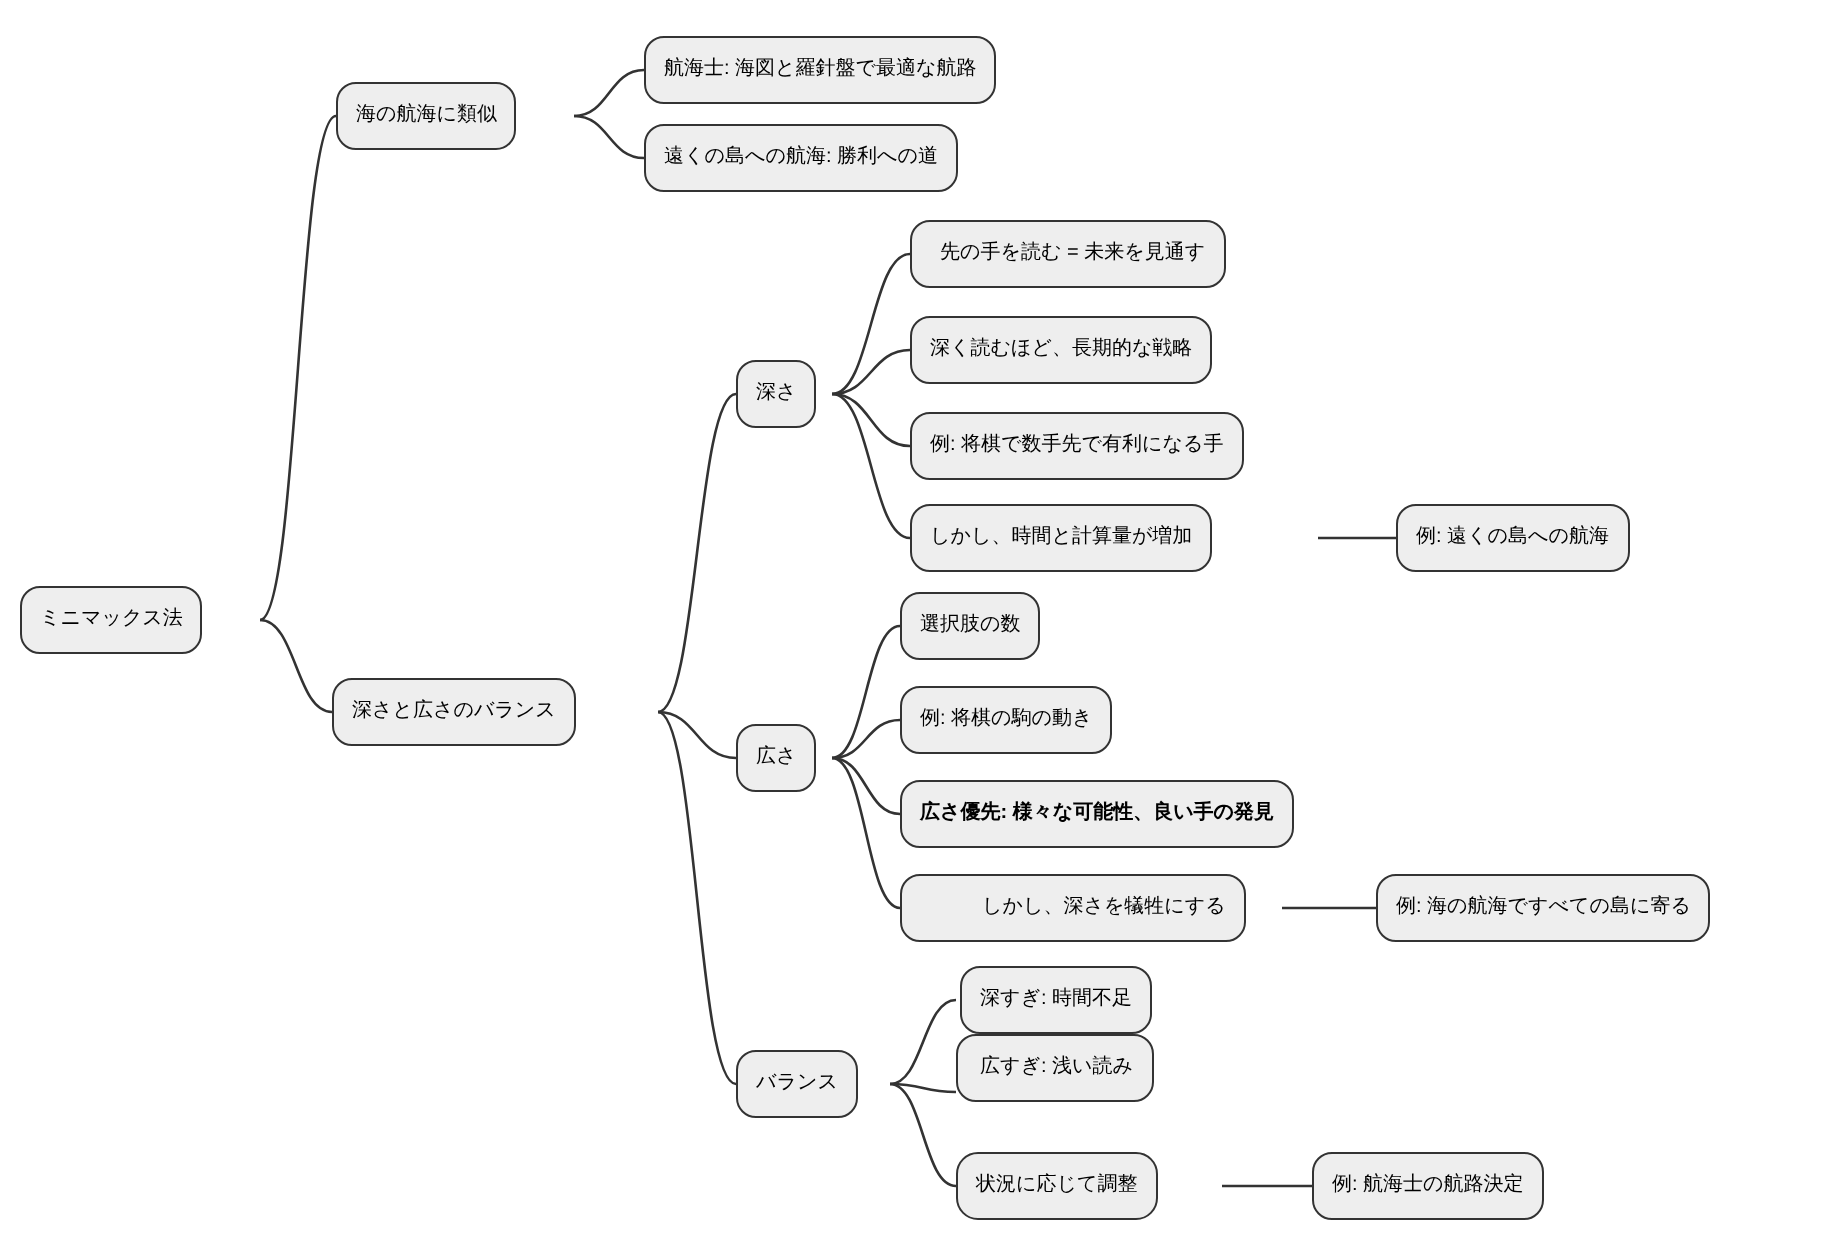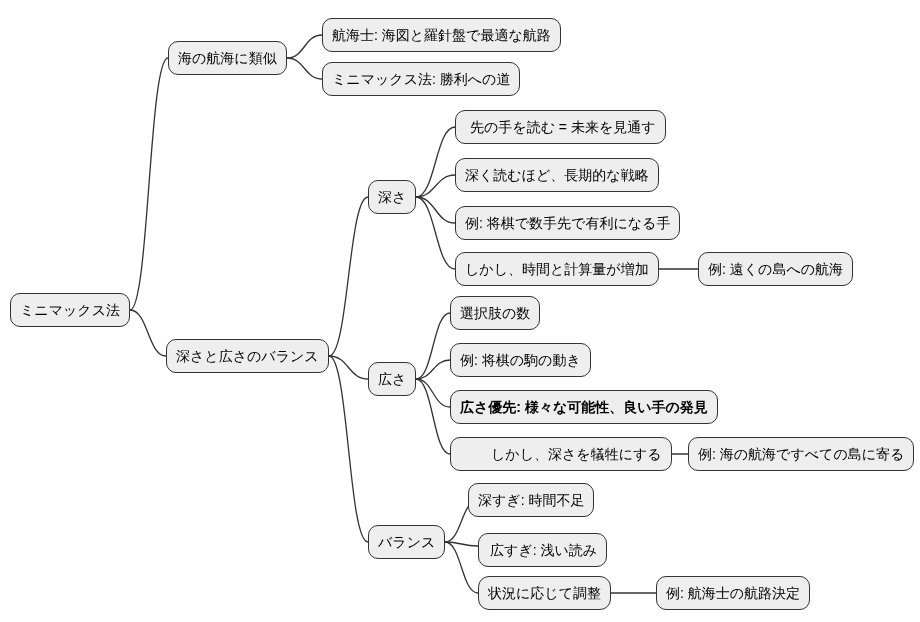--- a/index.html
+++ b/index.html
@@ -38,21 +38,21 @@
   }
   .node {
     position: absolute;
     z-index: 2;
     background: var(--node-fill);
     border: 1.4px solid var(--node-border);
     border-radius: 10px;
     padding: 6px 9px;
     white-space: nowrap;
     color: var(--text);
-    font-size: 14px;
+    font-size: 10px;
     line-height: 20px;
   }
   .node-label { display: inline-block; }
 </style>
 </head>
 <body>
 
 <div class="canvas">
   <svg class="edge-layer" viewBox="0 0 920 622" xmlns="http://www.w3.org/2000/svg">
       <path d="M 130 310 C 149 310, 149 58, 168 58"></path>
@@ -80,21 +80,21 @@
 <div class="node" style="left: 10px; top: 293px;">
     <span class="node-label">ミニマックス法</span>
   </div>
     <div class="node" style="left: 168px; top: 41px;">
     <span class="node-label">海の航海に類似</span>
   </div>
     <div class="node" style="left: 322px; top: 18px;">
     <span class="node-label">航海士: 海図と羅針盤で最適な航路</span>
   </div>
     <div class="node" style="left: 322px; top: 62px;">
-    <span class="node-label">ミニマックス法: 勝利への道</span>
+    <span class="node-label">遠くの島への航海: 勝利への道</span>
   </div>
     <div class="node" style="left: 166px; top: 339px;">
     <span class="node-label">深さと広さのバランス</span>
   </div>
     <div class="node" style="left: 368px; top: 180px;">
     <span class="node-label">深さ</span>
   </div>
     <div class="node" style="left: 455px; top: 110px; padding-left: 14px;">
     <span class="node-label">先の手を読む = 未来を見通す</span>
   </div>
@@ -124,24 +124,24 @@
   </div>
     <div class="node" style="left: 450px; top: 437px; padding-left: 40px;">
     <span class="node-label">しかし、深さを犠牲にする</span>
   </div>
     <div class="node" style="left: 688px; top: 437px;">
     <span class="node-label">例: 海の航海ですべての島に寄る</span>
   </div>
     <div class="node" style="left: 368px; top: 525px;">
     <span class="node-label">バランス</span>
   </div>
-    <div class="node" style="left: 468px; top: 483px;">
+    <div class="node" style="left: 480px; top: 483px;">
     <span class="node-label">深すぎ: 時間不足</span>
   </div>
-    <div class="node" style="left: 478px; top: 533px; padding-left: 11px;">
+    <div class="node" style="left: 478px; top: 517px; padding-left: 11px;">
     <span class="node-label">広すぎ: 浅い読み</span>
   </div>
     <div class="node" style="left: 478px; top: 576px; border-radius: 11px;">
     <span class="node-label">状況に応じて調整</span>
   </div>
     <div class="node" style="left: 656px; top: 576px;">
     <span class="node-label">例: 航海士の航路決定</span>
   </div>
   </div>
 

